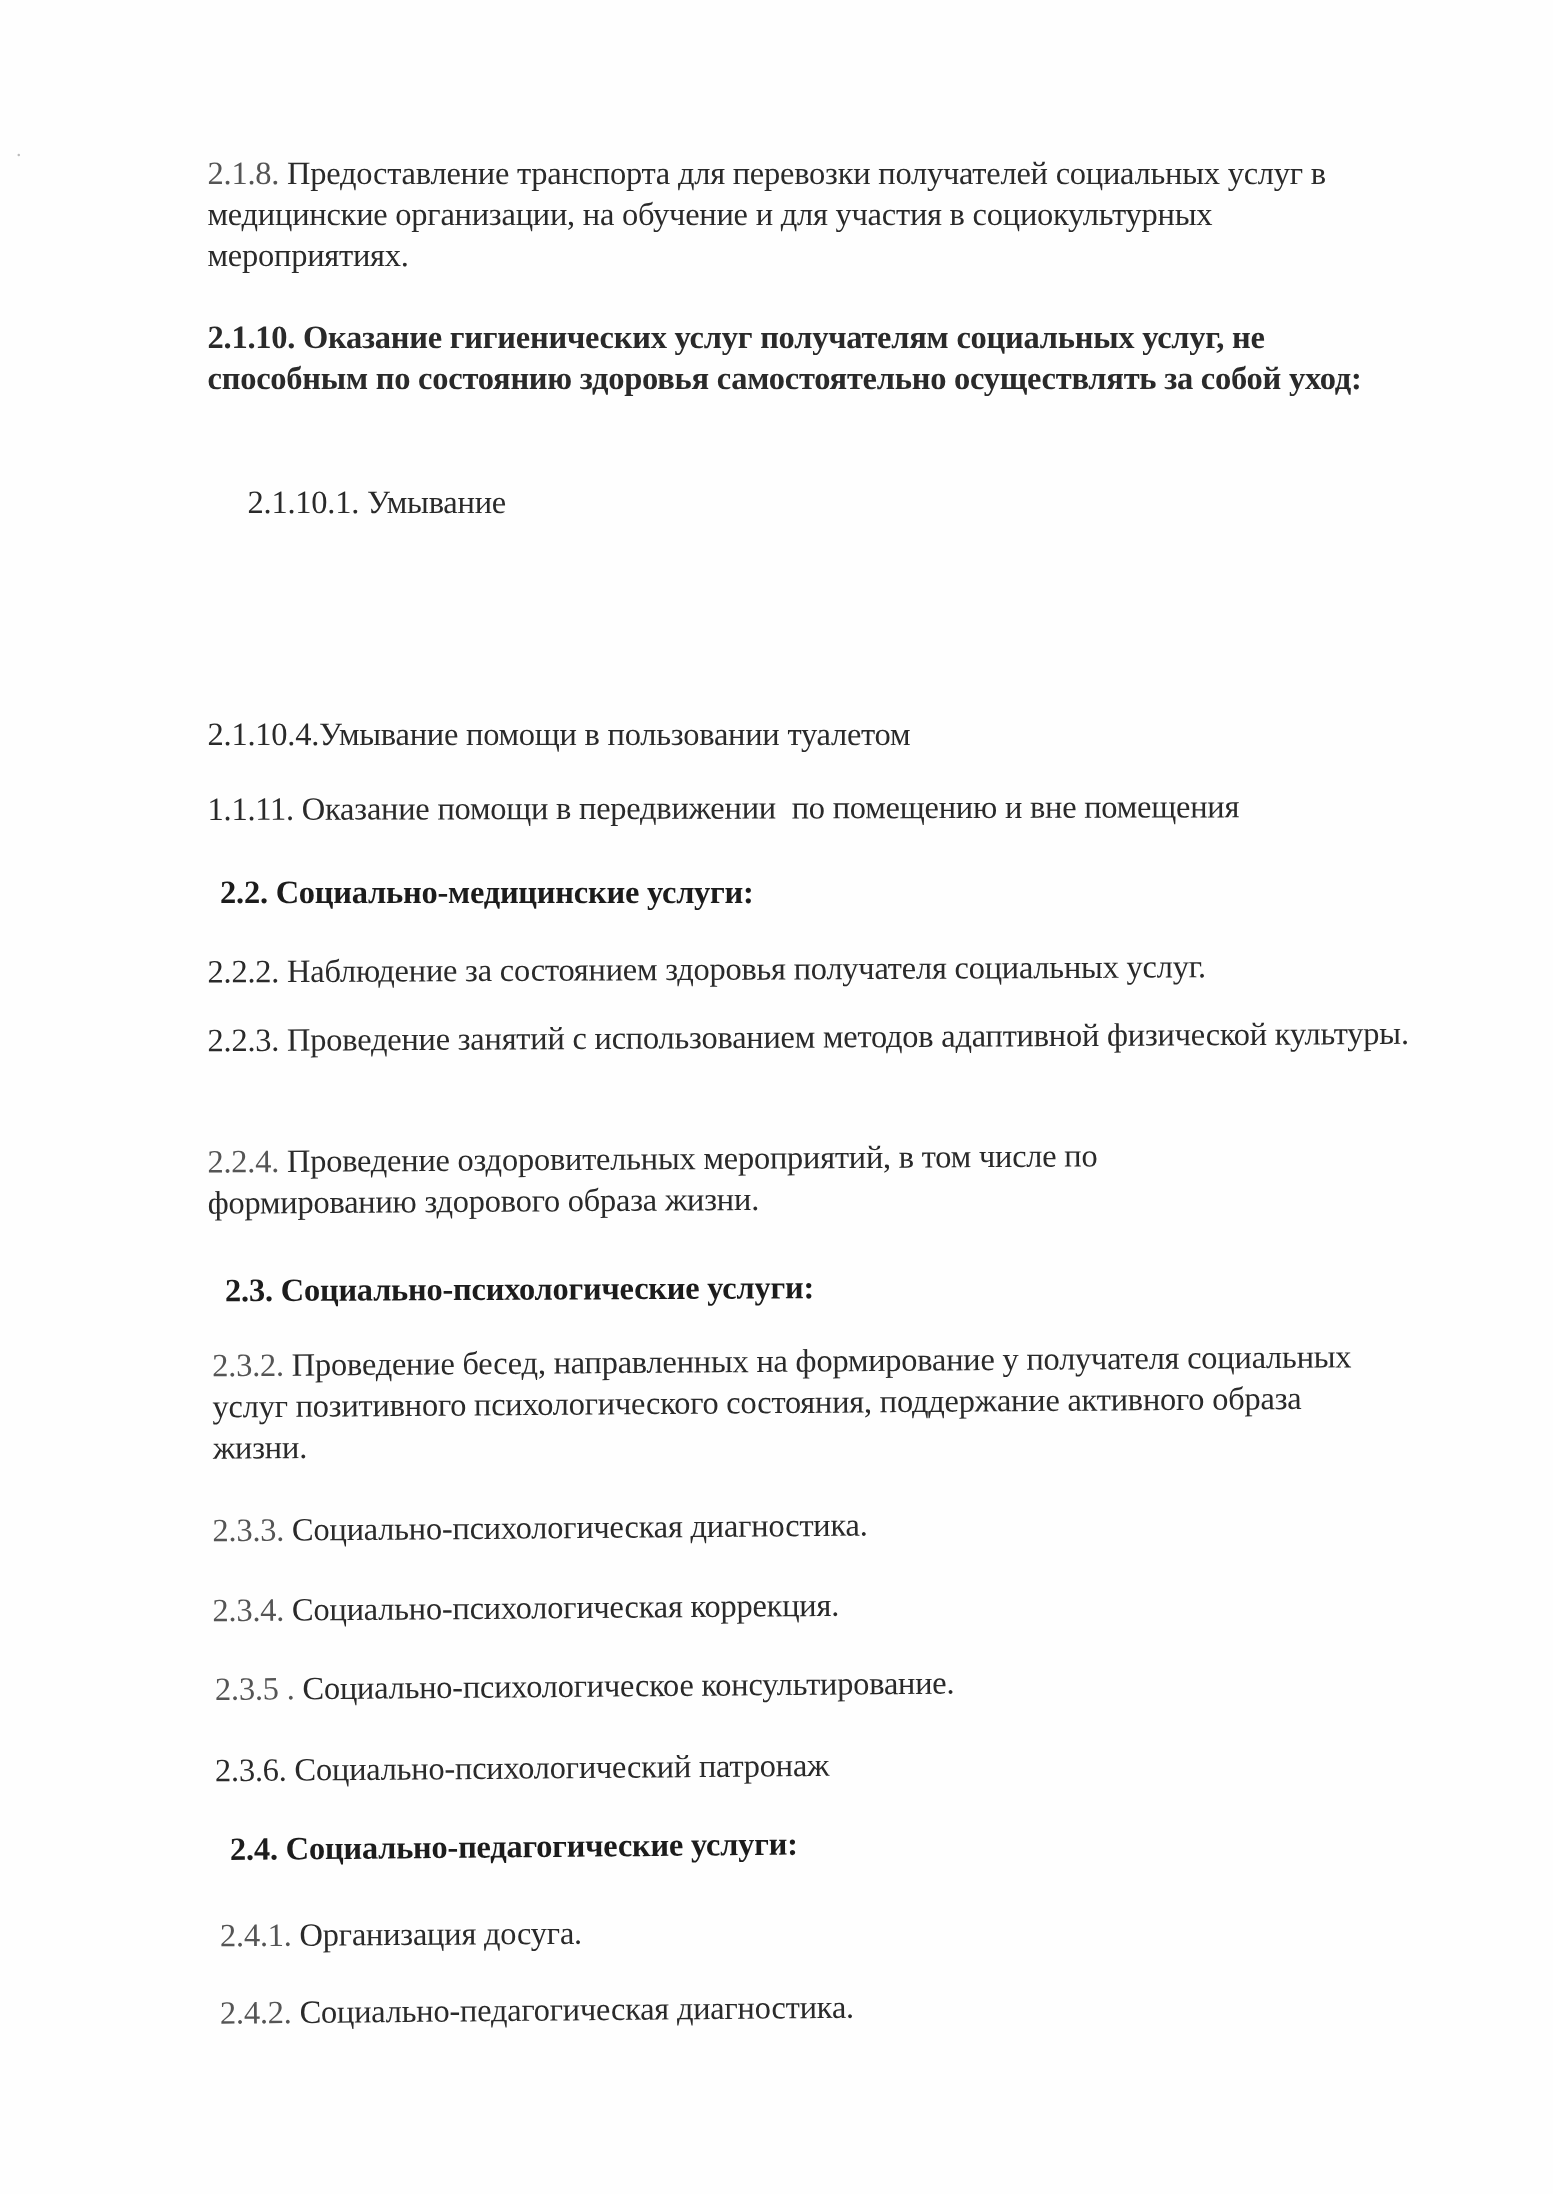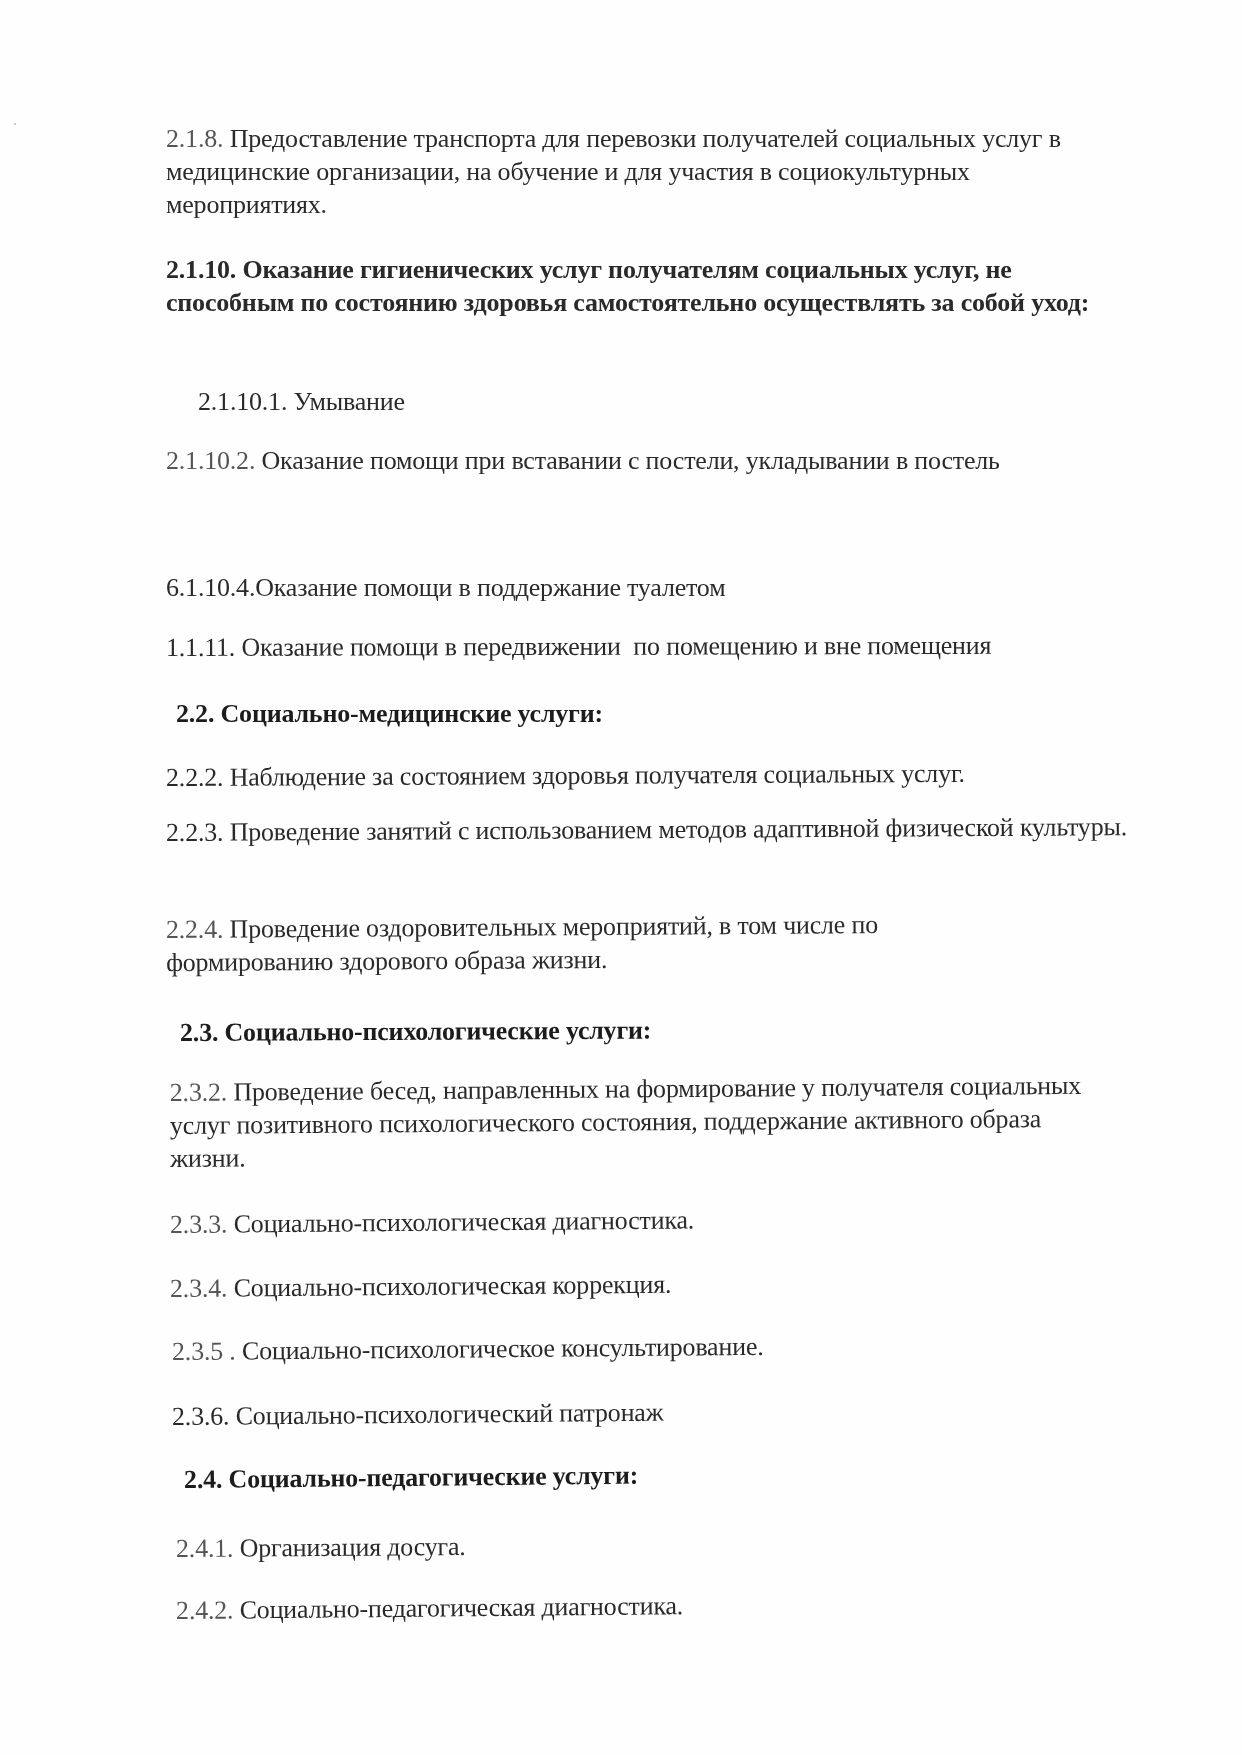--- a/index.html
+++ b/index.html
@@ -62,28 +62,24 @@
   <p class="para" style="top:253px; width:960px;font-weight:bold;">
     <span>2.1.10.</span>
     <span>Оказание гигиенических услуг получателям социальных услуг, не способным по состоянию здоровья самостоятельно осуществлять за собой уход:</span>
   </p>
 
   <p class="para single" style="top:385px;margin-left:32px;">
     <span>2.1.10.1.</span>
     <span>Умывание</span>
   </p>
 
-  <p class="para single" style="top:444px;">
-    <span class="num">2.1.10.2.</span>
-    <span>Оказание помощи при вставании с постели, укладывании в постель</span>
-  </p>
 
 
   <p class="para single" style="top:571px;">
-    <span>6.1.10.4.</span><span>Оказание помощи в поддержание туалетом</span>
+    <span>2.1.10.4.</span><span>Умывание помощи в пользовании туалетом</span>
   </p>
 
   <p class="para single" style="top:631px; transform: rotate(-0.15deg);">
     <span>1.1.11.</span>
     <span style="white-space:pre;">Оказание помощи в передвижении  по помещению и вне помещения</span>
   </p>
 
   <p class="para single heading" style="top:697px;">2.2. Социально-медицинские услуги:</p>
 
   <p class="para single" style="top:761px; transform: rotate(-0.3deg);">

